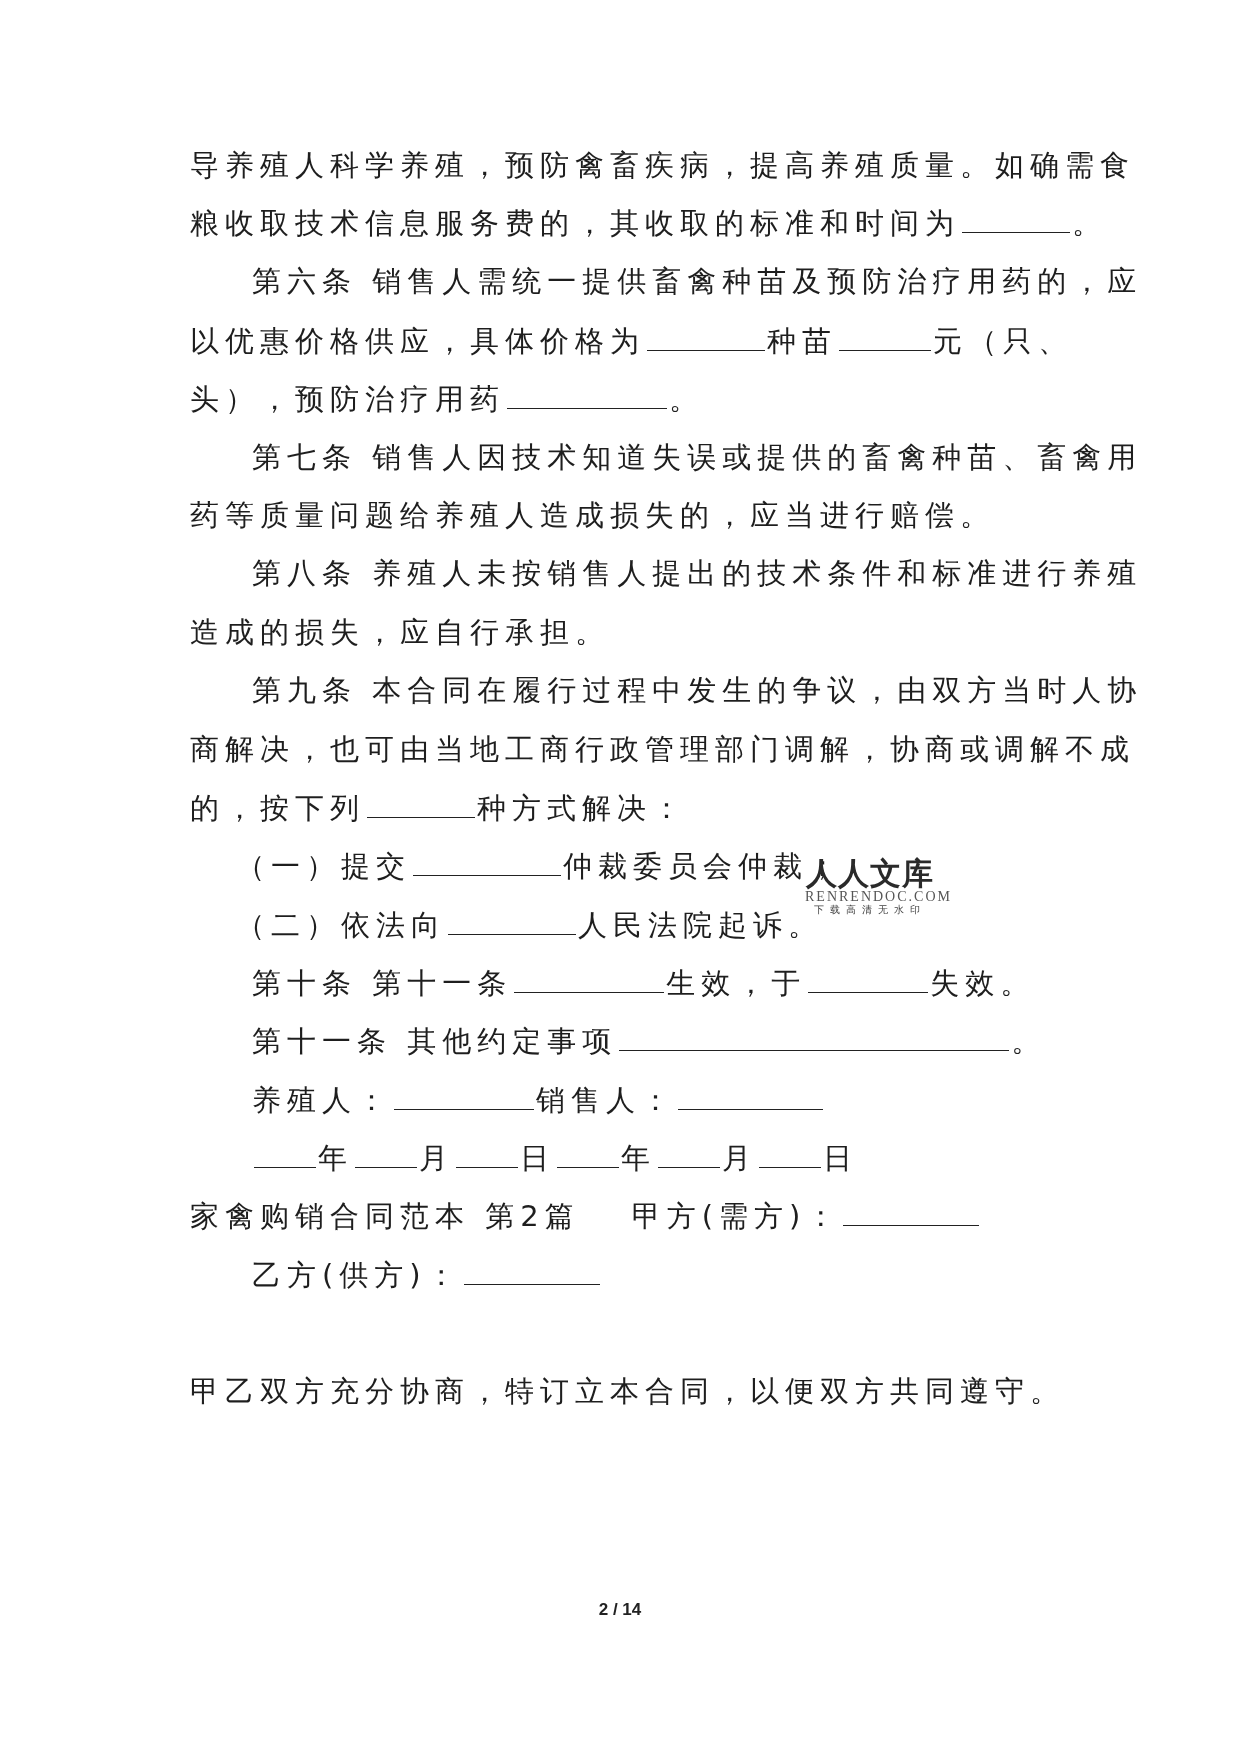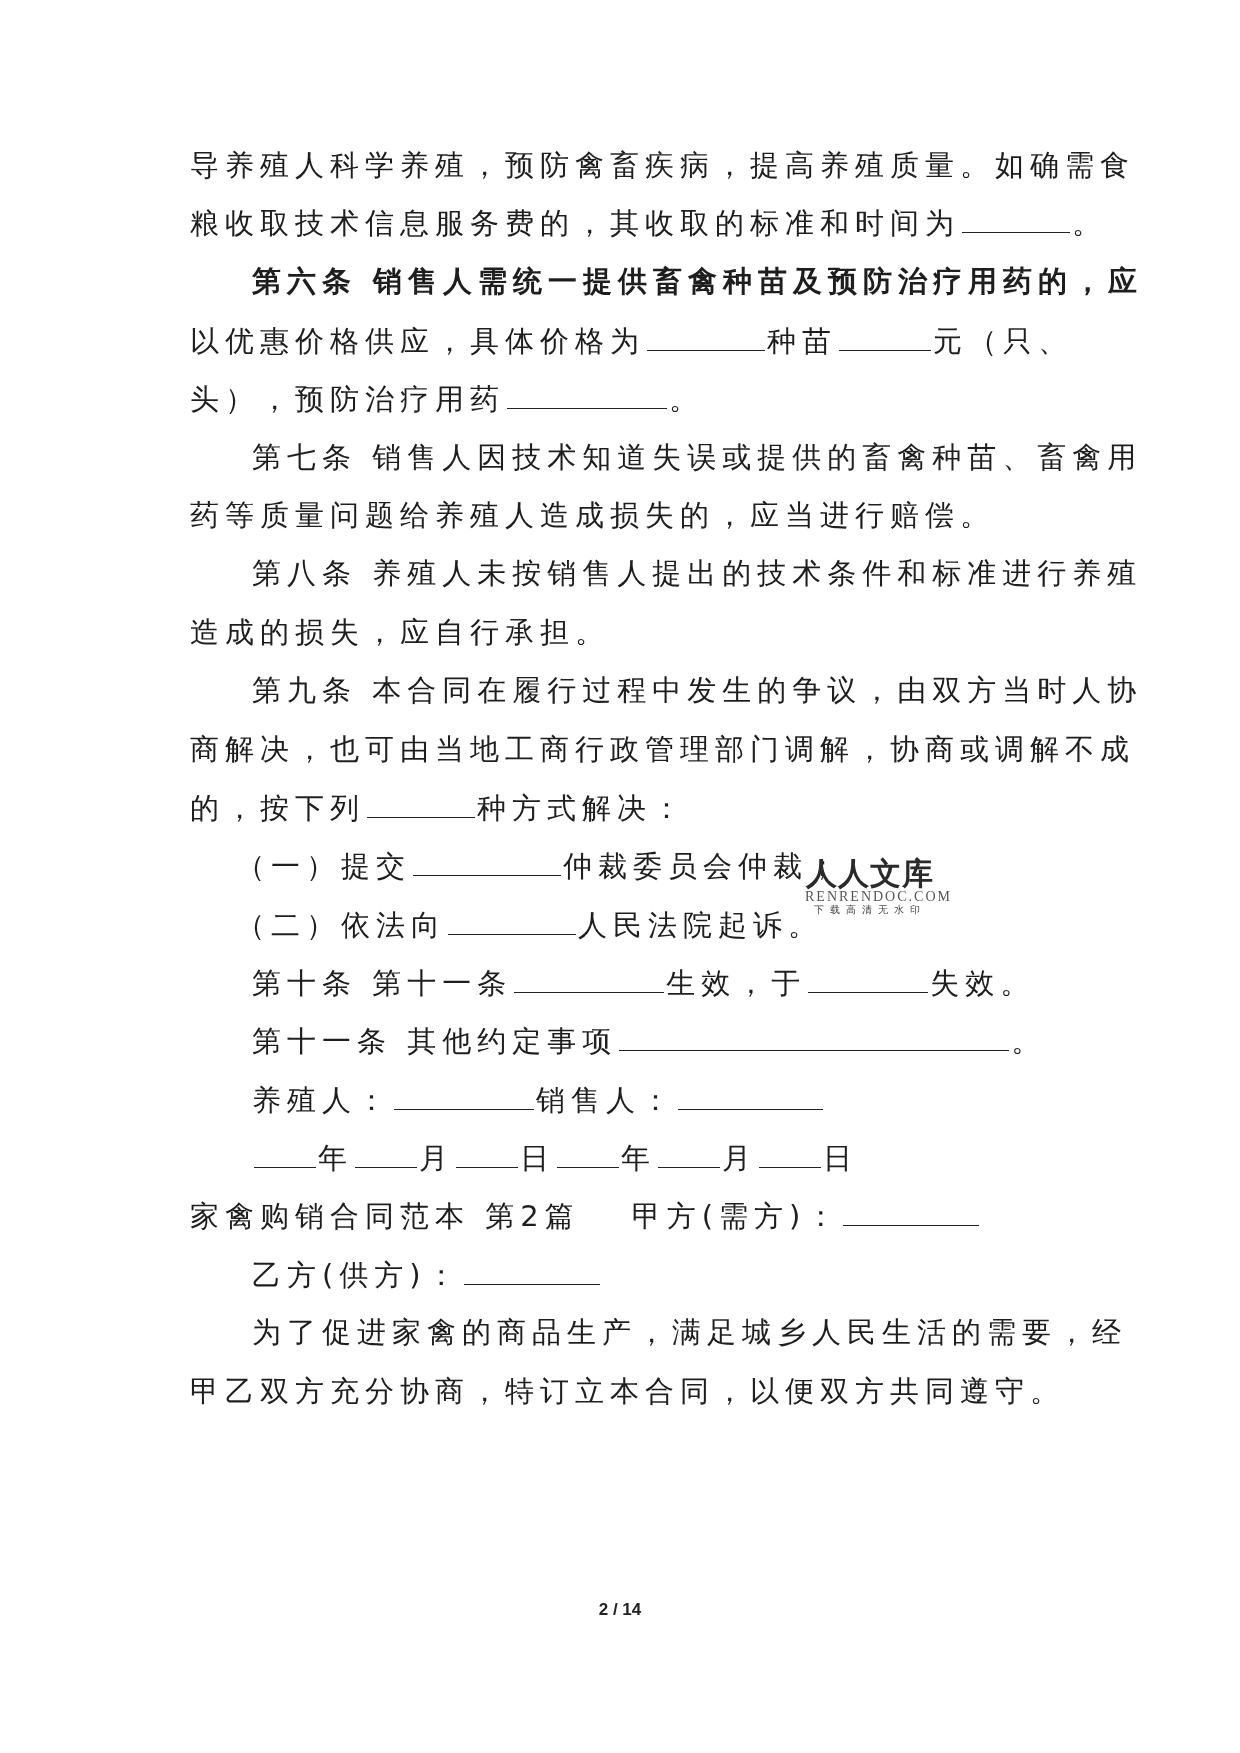--- a/index.html
+++ b/index.html
@@ -35,21 +35,21 @@
 
 <div class="page">
 
   <div class="line" style="top:145px;">
     <span>导养殖人科学养殖，预防禽畜疾病，提高养殖质量。如确需食</span>
   </div>
   <div class="line" style="top:202px;">
     <span>粮收取技术信息服务费的，其收取的标准和时间为</span><span class="blank" style="width:108px"></span><span>。</span>
   </div>
 
-  <div class="line indent" style="top:261px;font-weight:bold;">
+  <div class="line indent" style="top:261px;">
     <span>第六条 销售人需统一提供畜禽种苗及预防治疗用药的，应</span>
   </div>
   <div class="line" style="top:320px;text-align:center;">
     <span>以优惠价格供应，具体价格为</span><span class="blank" style="width:118px"></span><span>种苗</span><span class="blank" style="width:92px"></span><span>元（只、</span>
   </div>
   <div class="line" style="top:378px;">
     <span>头），预防治疗用药</span><span class="blank" style="width:160px"></span><span>。</span>
   </div>
 
   <div class="line indent" style="top:437px;">
@@ -98,23 +98,20 @@
     <span>养殖人：</span><span class="blank" style="width:140px"></span><span>销售人：</span><span class="blank" style="width:145px"></span>
   </div>
 
   <div class="line" style="top:1195px;">
     <span>家禽购销合同范本 第2篇</span><span style="display:inline-block;width:52px"></span><span>甲方(需方)：</span><span class="blank" style="width:136px"></span>
   </div>
   <div class="line indent" style="top:1254px;">
     <span>乙方(供方)：</span><span class="blank" style="width:136px"></span>
   </div>
 
-  <div class="line indent" style="top:1312px;">
-    <span>为了促进家禽的商品生产，满足城乡人民生活的需要，经</span>
-  </div>
   <div class="line" style="top:1371px;">
     <span>甲乙双方充分协商，特订立本合同，以便双方共同遵守。</span>
   </div>
 
   <div class="watermark">
     <div class="wm-title">人人文库</div>
     <div class="wm-url">RENRENDOC.COM</div>
     <div class="wm-sub">下载高清无水印</div>
   </div>
 

